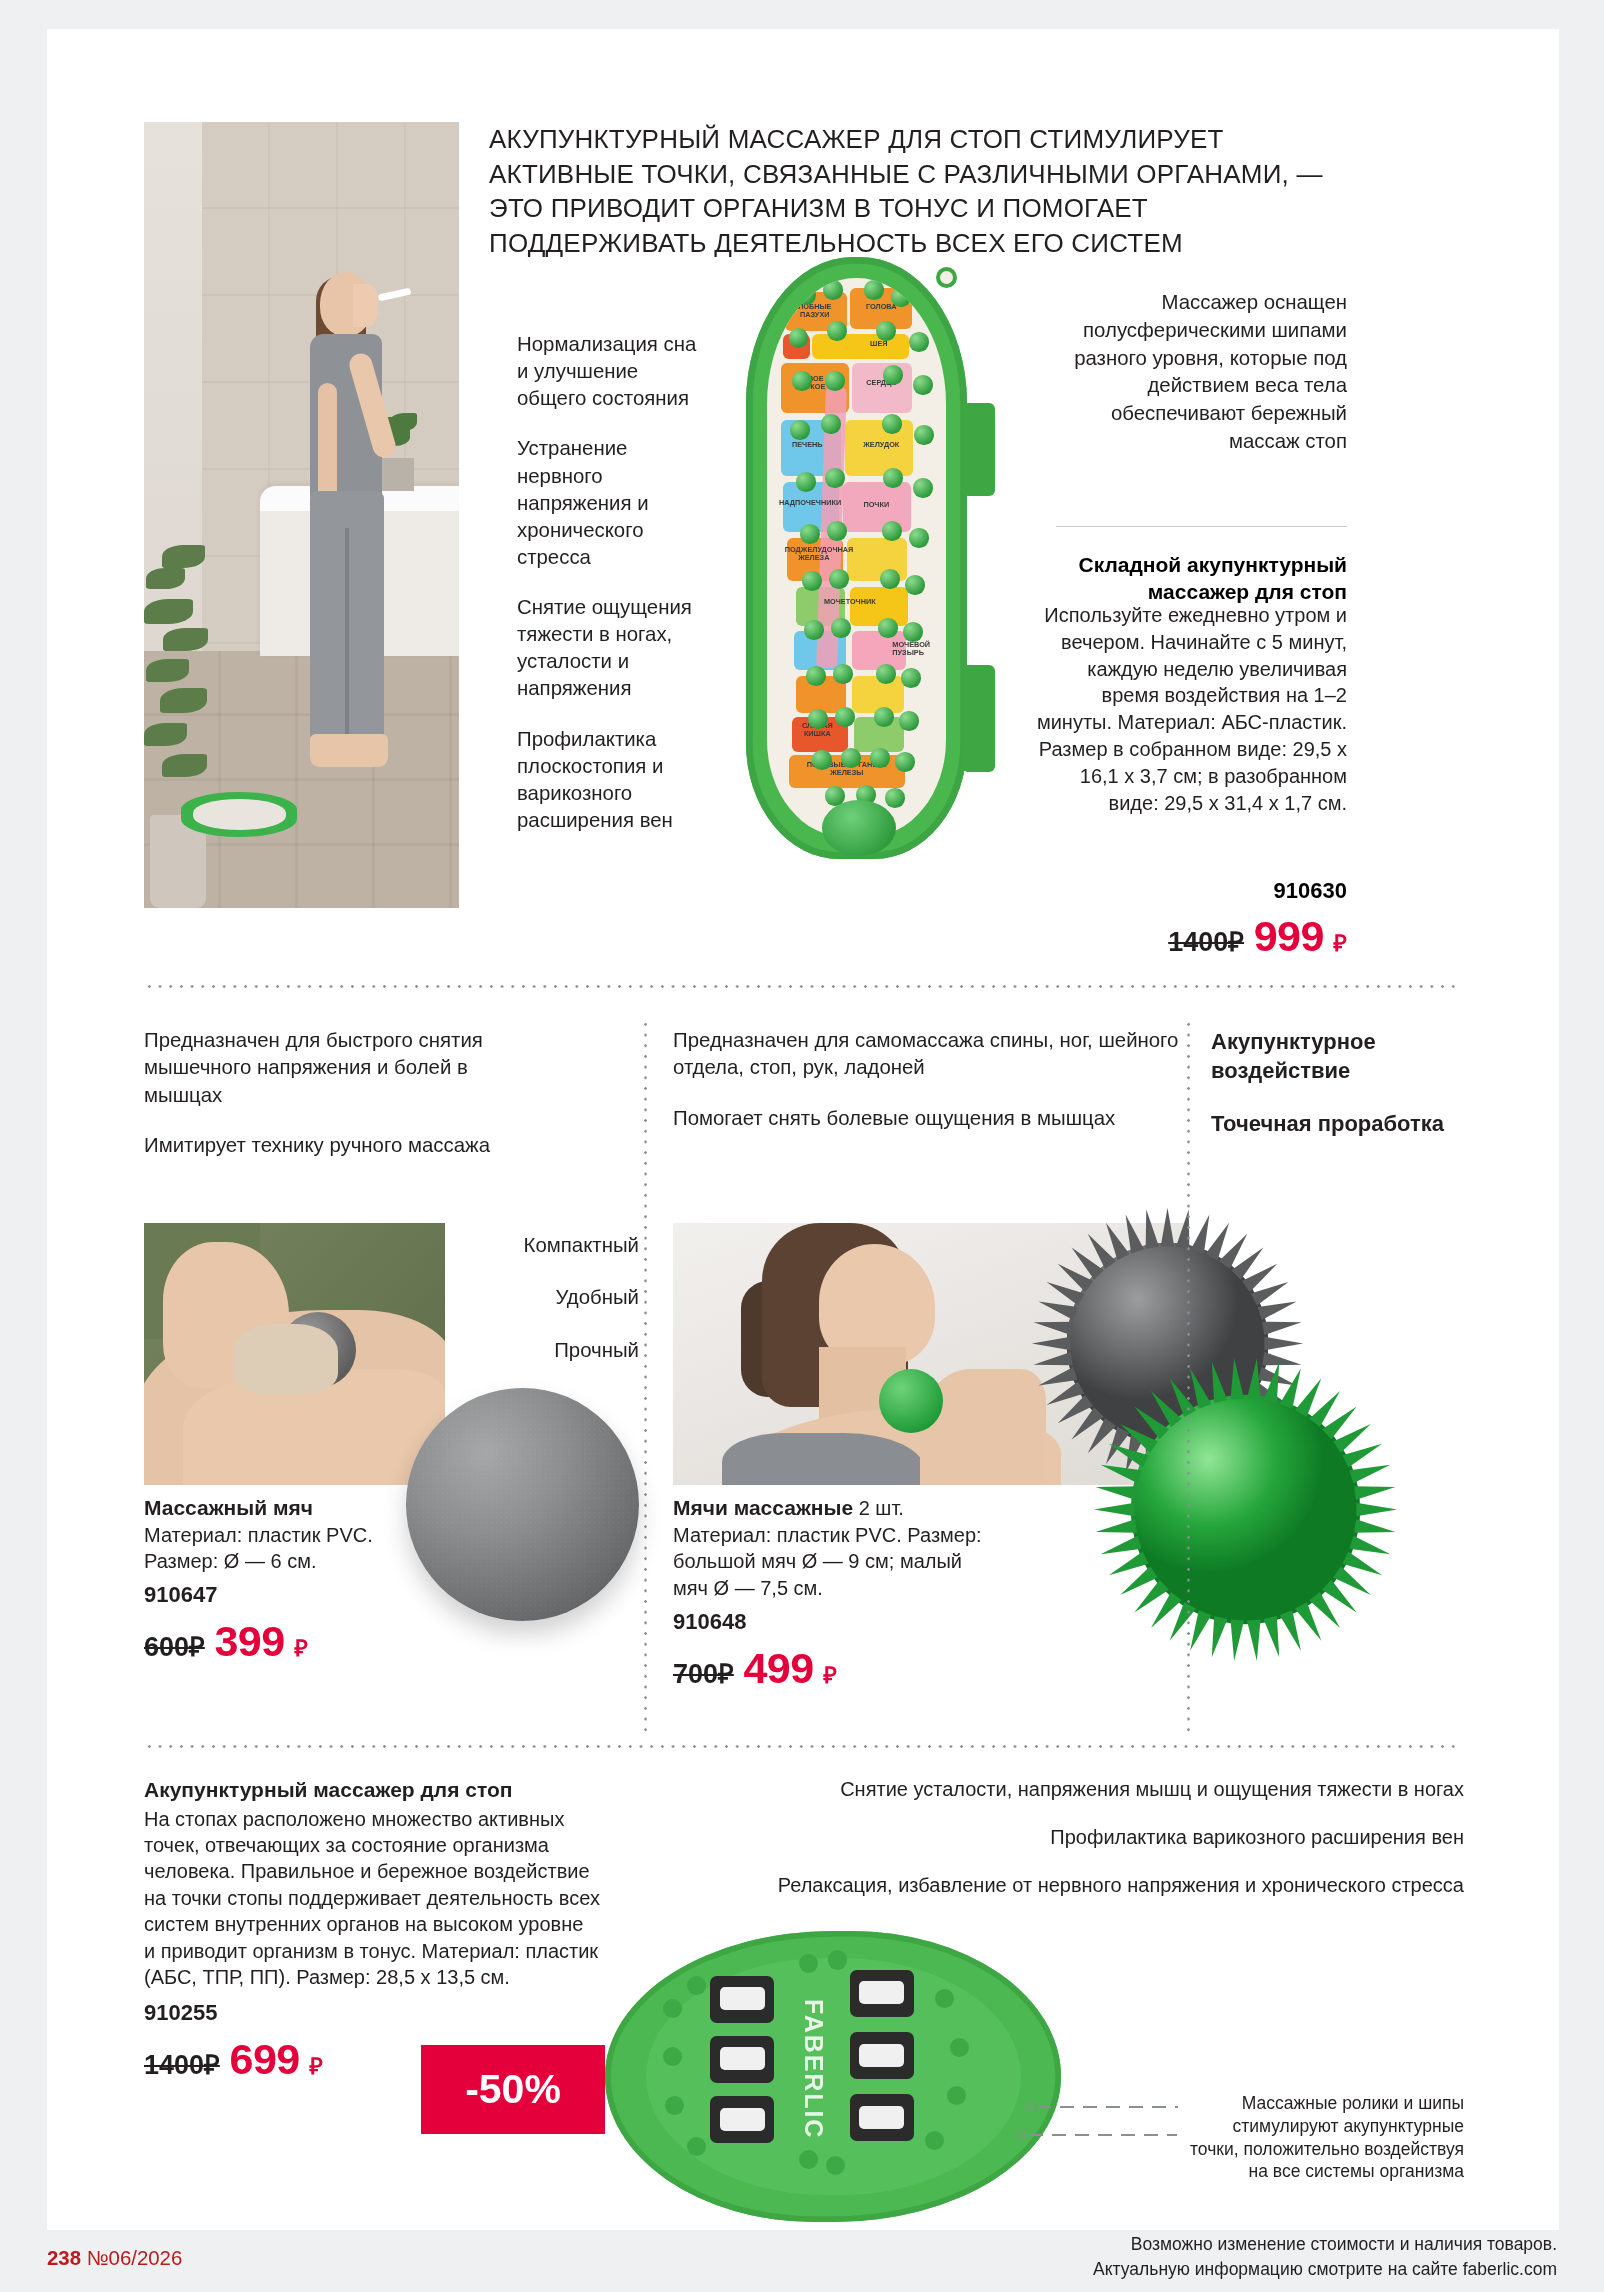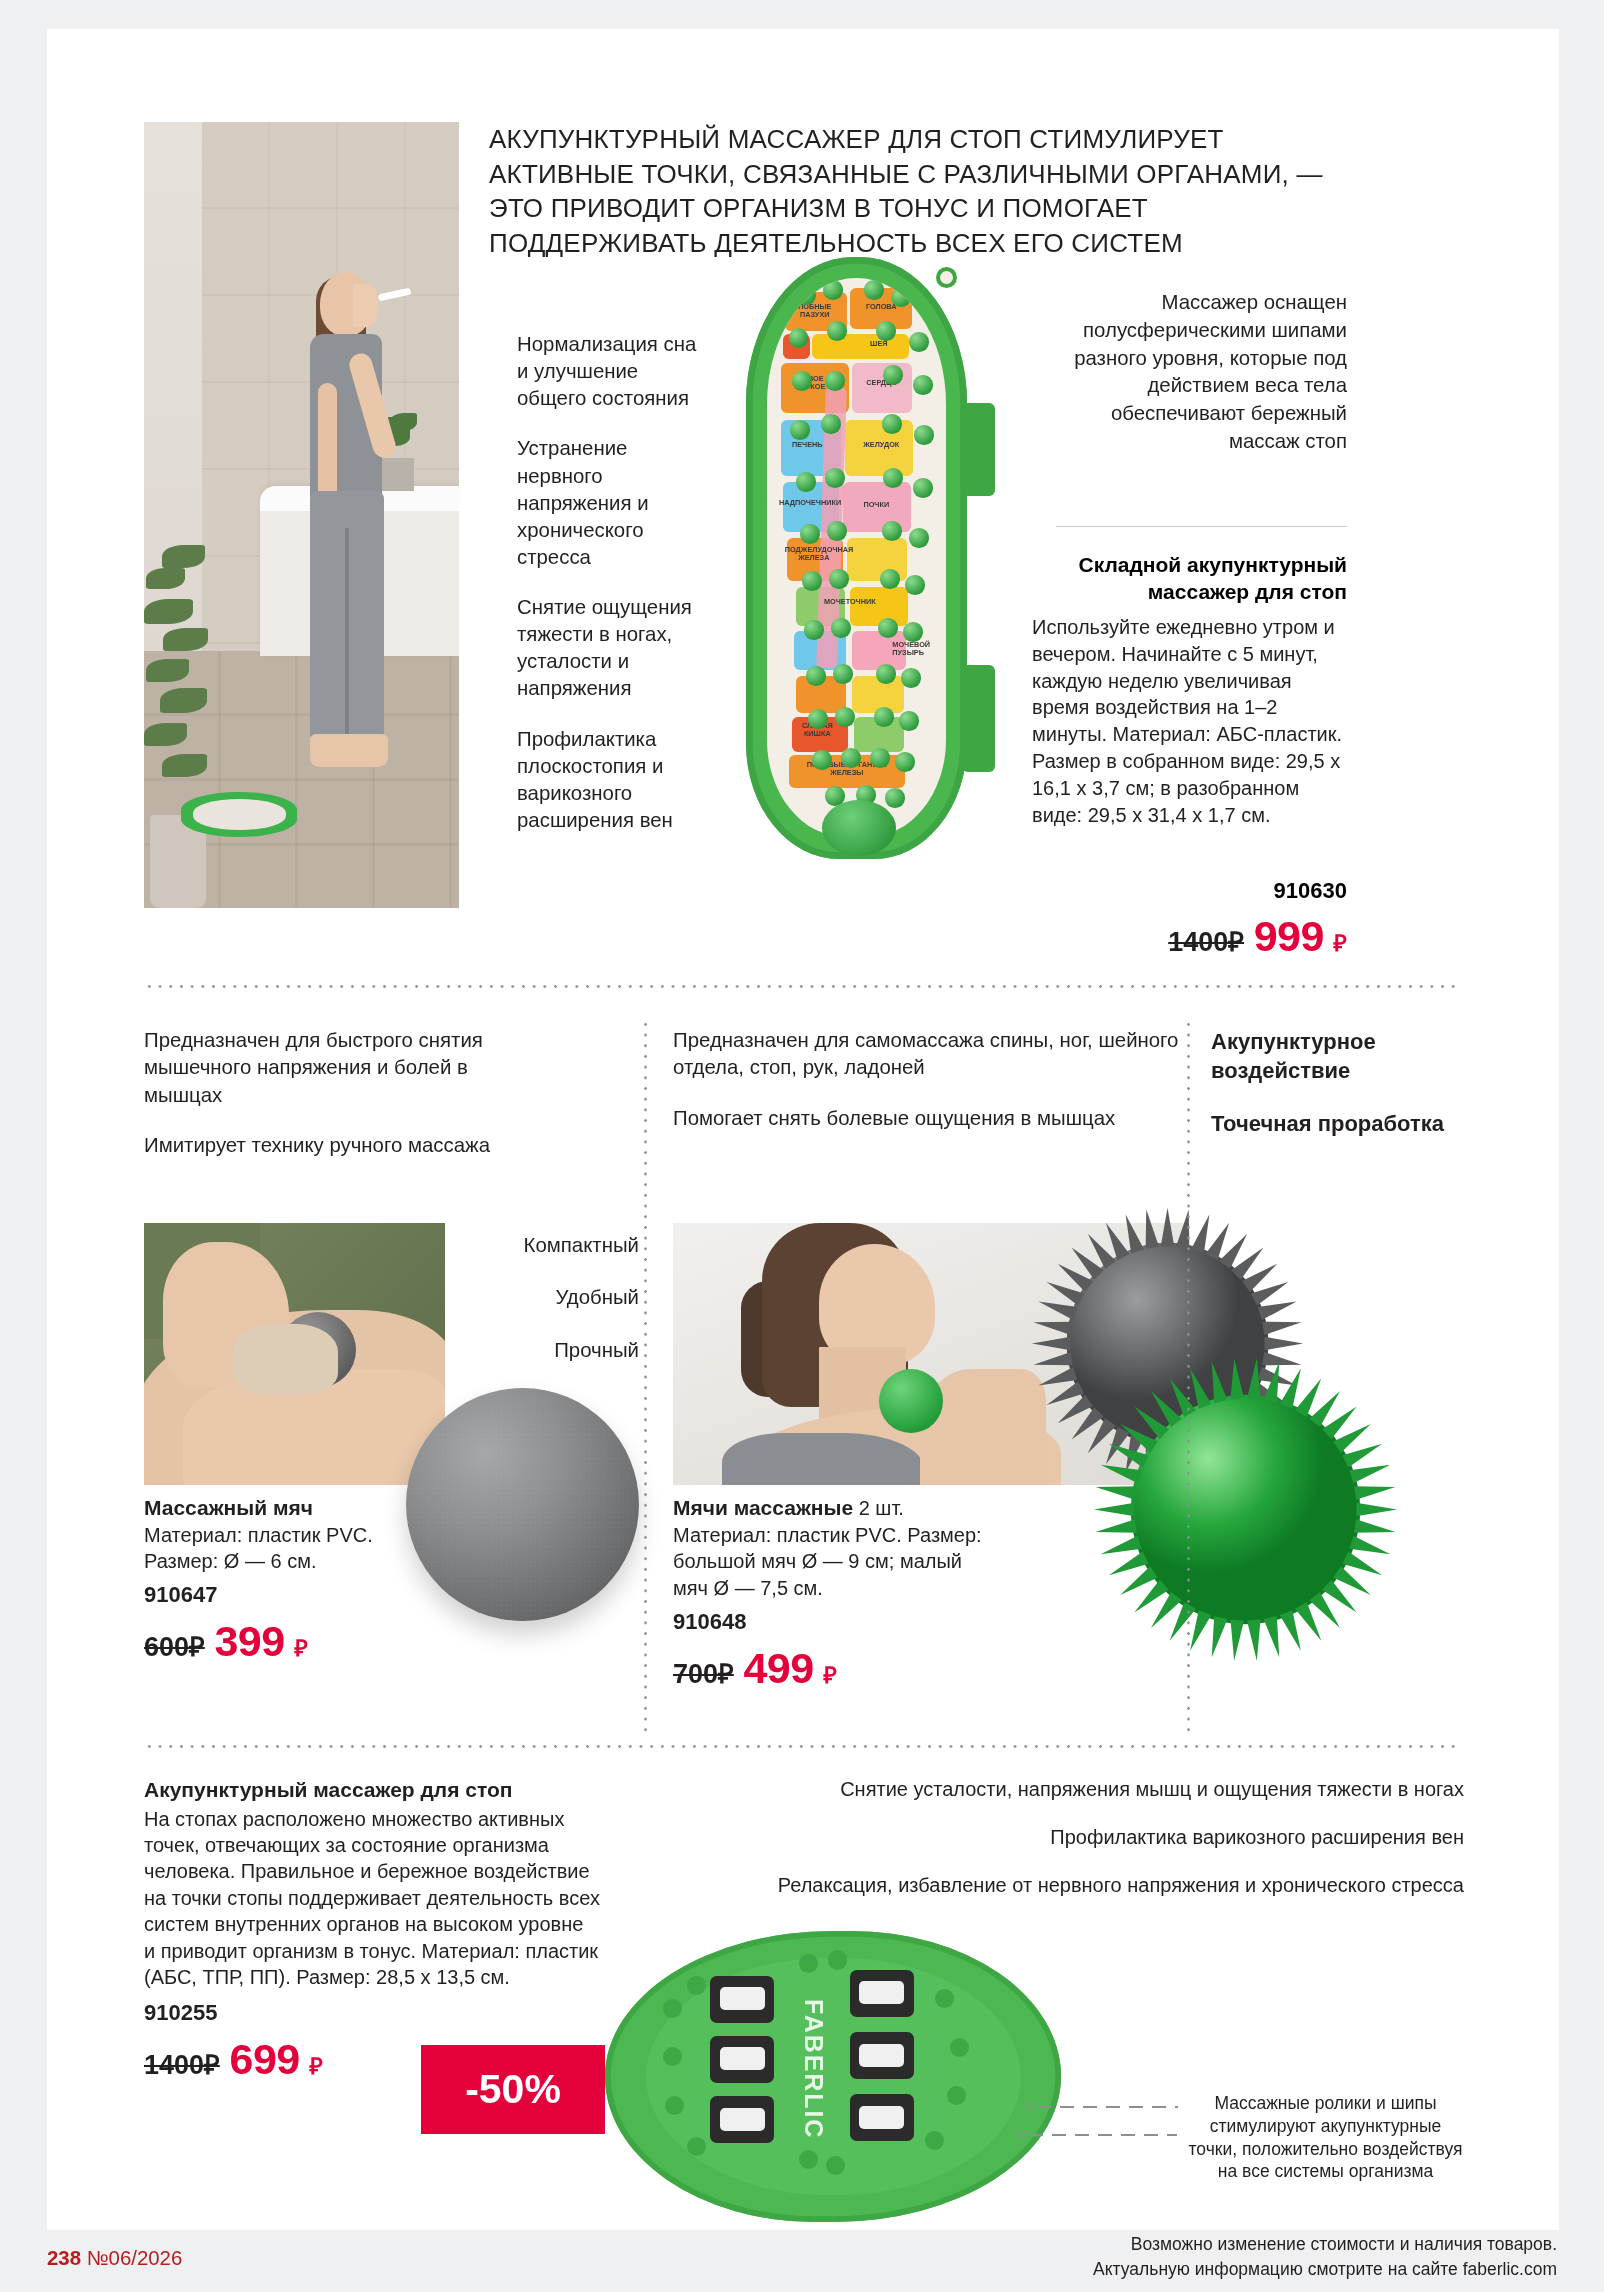--- a/index.html
+++ b/index.html
@@ -91,21 +91,21 @@
   .fm-label { position:absolute; font-size:7.3px; font-weight:bold; color:#3a3a3a; text-align:center; line-height:1.05;}
   .fm-bump { position:absolute; width:19.4px; height:19.4px; border-radius:50%;
     background: radial-gradient(circle at 32% 30%, #8ddc8e, #2f9b3d 70%); }
   .fm-bigbump { position:absolute; left:105px; top:543px; width:74px; height:56px;
     background: radial-gradient(circle at 40% 30%, #6fd07a, #2f9b3d 75%); border-radius:50%;}
 
   
   .rtxt1 { position:absolute; left:1009px; top:260px; width:291px; font-size:20.4px; line-height:1.36; text-align:right;}
   .rdiv { position:absolute; left:1009px; top:497px; width:291px; height:1px; background:#c9cacb;}
   .rtitle { position:absolute; left:1009px; top:522px; width:291px; font-size:21px; font-weight:bold; line-height:1.3; text-align:right;}
-  .rtxt2 { position:absolute; left:985px; top:573px; width:315px; font-size:20px; line-height:1.34; margin-top:12px;}
+  .rtxt2 { position:absolute; left:985px; top:573px; width:315px; font-size:20px; line-height:1.34; text-align:right;}
   .rcode { position:absolute; left:1009px; top:849px; width:291px; font-size:22px; font-weight:bold; text-align:right;}
   .price-row1 { position:absolute; left:1009px; top:883px; width:291px; height:49px;}
   .old { font-size:27px; font-weight:bold; color:#231f20; text-decoration: line-through;
     text-decoration-thickness:2.4px; }
   .new { font-size:43px; font-weight:bold; color:#e4003a; letter-spacing:-0.5px;}
   .newcur { font-size:23px; font-weight:bold; color:#e4003a;}
   .price-right { display:flex; justify-content:flex-end; align-items:baseline; gap:9.7px;}
 
   
   .dots { position:absolute; height:2.9px; width:1318px; left:97px;
@@ -608,21 +608,21 @@
     </div>
 
     <div class="badge">
       <span>-50%</span>
     </div>
 
     <div class="dotmark" style="left:978px;top:2073px;"></div>
     <div class="dashline" style="left:990px;top:2077px;width:141px;"></div>
     <div class="dotmark" style="left:970px;top:2101px;"></div>
     <div class="dashline" style="left:982px;top:2105px;width:148px;"></div>
-    <div class="callout txt" style="left:1140px;top:2063px;width:277px;text-align:center;">Массажные ролики и шипы стимулируют акупунктурные точки, положительно воздействуя на все системы организма</div>
+    <div class="callout txt" style="left:1140px;top:2063px;width:277px;">Массажные ролики и шипы стимулируют акупунктурные точки, положительно воздействуя на все системы организма</div>
 
   </div>
 </div>
 
 <div class="footer-left">
   <span class="pg">238</span>
   <span>№06/2026</span>
 </div>
 <div class="footer-right">
   <div>Возможно изменение стоимости и наличия товаров.</div>

